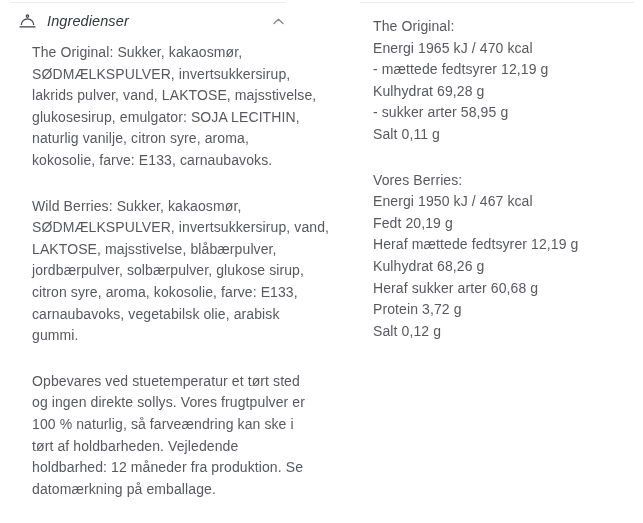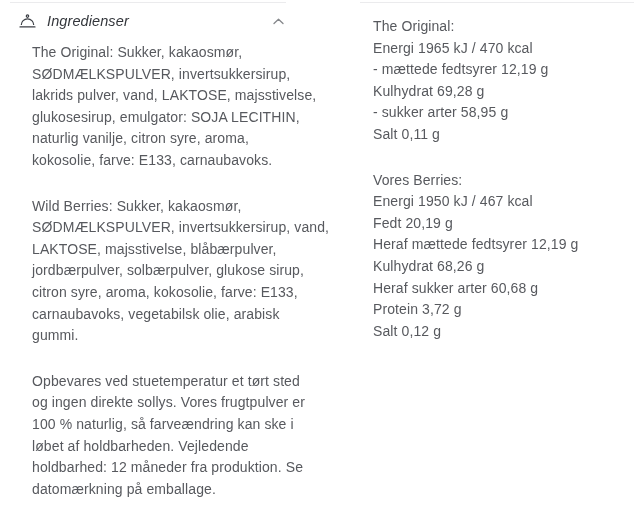--- a/index.html
+++ b/index.html
@@ -71,21 +71,21 @@
         <div class="line">LAKTOSE, majsstivelse, blåbærpulver,</div>
         <div class="line">jordbærpulver, solbærpulver, glukose sirup,</div>
         <div class="line">citron syre, aroma, kokosolie, farve: E133,</div>
         <div class="line">carnaubavoks, vegetabilsk olie, arabisk</div>
         <div class="line">gummi.</div>
       </div>
       <div class="para">
         <div class="line">Opbevares ved stuetemperatur et tørt sted</div>
         <div class="line">og ingen direkte sollys. Vores frugtpulver er</div>
         <div class="line">100 % naturlig, så farveændring kan ske i</div>
-        <div class="line">løbet af holdbarheden. Vejledende</div>
+        <div class="line">tørt af holdbarheden. Vejledende</div>
         <div class="line">holdbarhed: 12 måneder fra produktion. Se</div>
         <div class="line">datomærkning på emballage.</div>
       </div>
     </div>
   </section>
 
   <section class="col col-right nutrition">
     <div class="section-body">
       <div class="block">
         <div class="line">The Original:</div>

